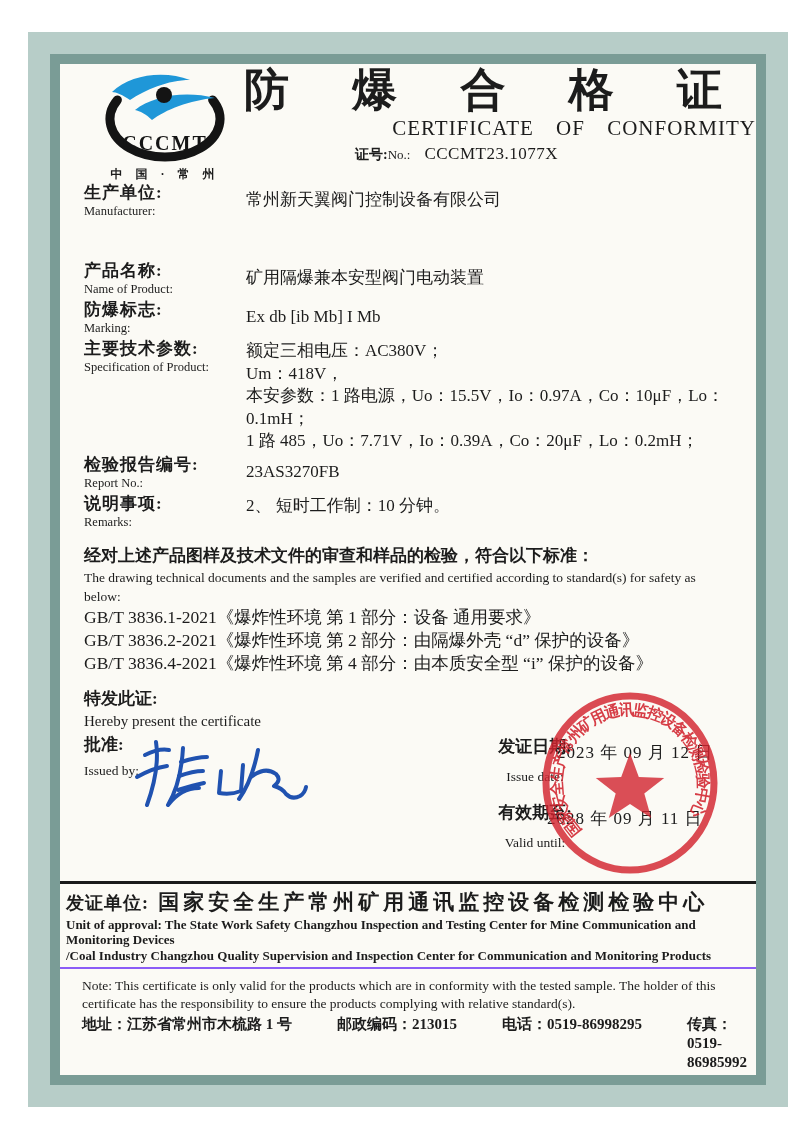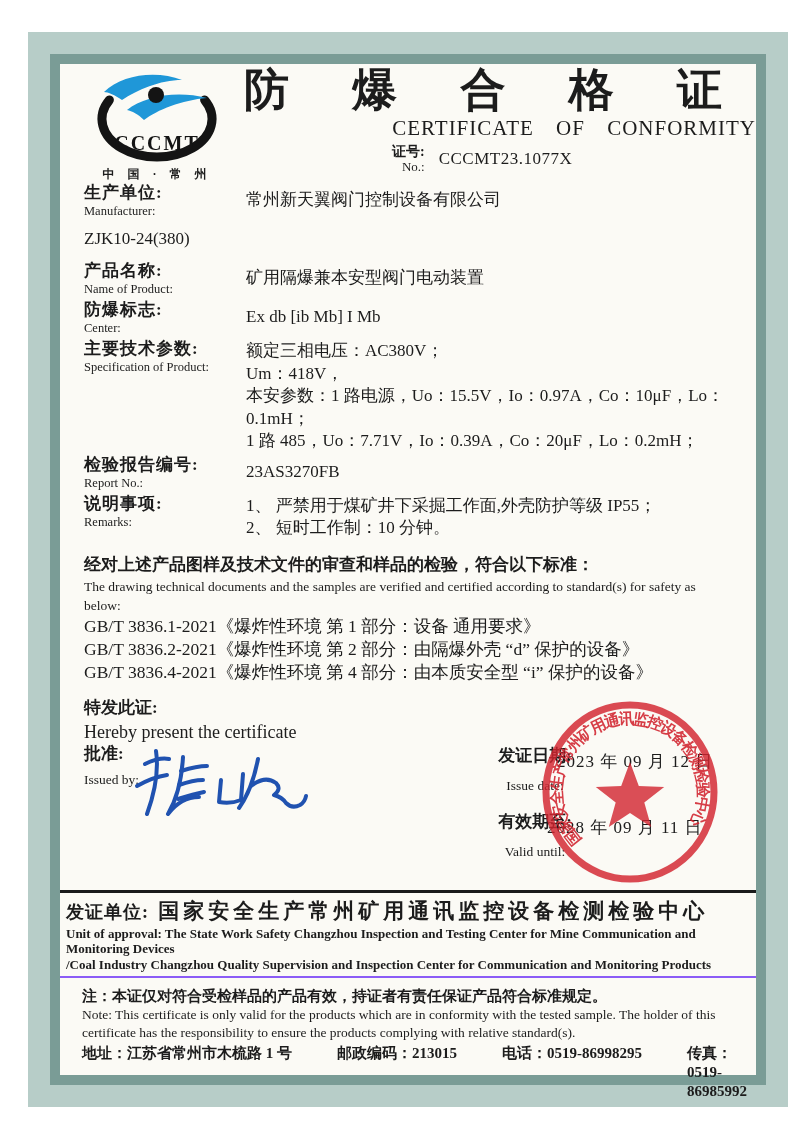--- a/index.html
+++ b/index.html
@@ -4,26 +4,26 @@
 <style>
   html,body{margin:0;padding:0;background:#ffffff;}
   body{font-family:"Liberation Serif","DejaVu Serif",serif;color:#1c1c1c;}
   .scan{position:relative;width:800px;height:1130px;background:#ffffff;overflow:hidden;}
   .band{position:absolute;left:28px;top:32px;width:760px;height:1075px;background:#b7cdc8;}
   .frame{position:absolute;left:22px;top:22px;right:22px;bottom:22px;border:10px solid #7a9c96;background:#fbfaf5;}
   .cert{position:absolute;inset:0;padding:0;}
 
   
   .header{position:relative;height:118px;}
-  .logo{position:absolute;left:22px;top:2px;width:150px;text-align:center;}
+  .logo{position:absolute;left:30px;top:2px;width:150px;text-align:center;}
   .logo-sub{font-size:12px;font-weight:bold;letter-spacing:5px;margin-top:-4px;}
   .title-cn{margin-left:150px;text-align:center;font-size:45px;font-weight:600;letter-spacing:26px;padding-left:26px;line-height:52px;}
   .title-en{margin-left:150px;text-align:right;font-size:21px;letter-spacing:1px;word-spacing:16px;line-height:24px;}
   .certno{margin-left:295px;display:flex;gap:14px;margin-top:4px;align-items:center;}
-  .certno .stack{display:flex;flex-direction:column;line-height:15px;text-align:right;margin-left:37px;}
+  .certno .stack{display:flex;line-height:15px;text-align:center;}
   .certno .cn{font-size:14px;font-weight:bold;}
   .certno .en{font-size:13px;}
   .certno .num{font-size:17px;letter-spacing:.5px;}
 
   
   .rows{padding-left:24px;padding-right:25px;}
   .row{display:flex;min-height:38px;margin-bottom:1px;}
   .row .lbl{width:162px;flex:0 0 162px;}
   .lbl .cn{font-size:17px;font-weight:bold;line-height:21px;letter-spacing:1px;}
   .lbl .en{font-size:12.5px;line-height:16px;}
@@ -32,21 +32,21 @@
 
   
   .standards{padding:12px 24px 0 24px;}
   .standards .intro-cn{font-size:17px;font-weight:bold;line-height:24px;}
   .standards .intro-en{font-size:13.5px;line-height:19px;}
   .standards .item{font-size:17.5px;line-height:23px;}
 
   
   .issue{position:relative;height:196px;margin-top:10px;}
   .issue .present-cn{position:absolute;left:24px;top:2px;font-size:17px;font-weight:bold;}
-  .issue .present-en{position:absolute;left:24px;top:28px;font-size:18px;}
+  .issue .present-en{position:absolute;left:24px;top:28px;font-size:15px;}
   .issue .approve-cn{position:absolute;left:24px;top:48px;font-size:17px;font-weight:bold;}
   .issue .approve-en{position:absolute;left:24px;top:78px;font-size:13.5px;}
   .issue .signature{position:absolute;left:55px;top:46px;width:195px;height:102px;}
   .sr-only{position:absolute;width:1px;height:1px;overflow:hidden;clip:rect(0 0 0 0);}
   .dl{position:absolute;left:400px;width:150px;text-align:center;}
   .dl.cn{font-size:17px;font-weight:bold;}
   .dl.en{font-size:13.5px;}
   .dv{position:absolute;font-size:17px;letter-spacing:1px;}
   .seal{position:absolute;left:455px;top:-12px;width:230px;height:220px;}
 
@@ -101,37 +101,34 @@
           <div class="row">
             <div class="lbl">
                 <div class="cn">生产单位:</div>
                 <div class="en">Manufacturer:</div>
               </div>
             <div class="val">
                 <div>常州新天翼阀门控制设备有限公司</div>
               </div>
           </div>
           <div class="row">
-            <div class="val">
-                <div>ZJK10-24(380)</div>
-              </div>
           </div>
           <div class="row">
             <div class="lbl">
                 <div class="cn">产品名称:</div>
                 <div class="en">Name of Product:</div>
               </div>
             <div class="val">
                 <div>矿用隔爆兼本安型阀门电动装置</div>
               </div>
           </div>
           <div class="row">
             <div class="lbl">
                 <div class="cn">防爆标志:</div>
-                <div class="en">Center:</div>
+                <div class="en">Marking:</div>
               </div>
             <div class="val">
                 <div>Ex db [ib Mb] I Mb</div>
               </div>
           </div>
           <div class="row tall">
             <div class="lbl">
                 <div class="cn">主要技术参数:</div>
                 <div class="en">Specification of Product:</div>
               </div>
@@ -150,21 +147,20 @@
             <div class="val">
                 <div>23AS3270FB</div>
               </div>
           </div>
           <div class="row tall">
             <div class="lbl">
                 <div class="cn">说明事项:</div>
                 <div class="en">Remarks:</div>
               </div>
             <div class="val">
-              <div>1、 严禁用于煤矿井下采掘工作面,外壳防护等级 IP55；</div>
               <div>2、 短时工作制：10 分钟。</div>
             </div>
           </div>
         </div>
 
         <div class="standards">
           <div class="intro-cn">经对上述产品图样及技术文件的审查和样品的检验，符合以下标准：</div>
           <div class="intro-en">The drawing technical documents and the samples are verified and certified according to standard(s) for safety as below:</div>
           <div class="item">GB/T 3836.1-2021《爆炸性环境 第 1 部分：设备 通用要求》</div>
           <div class="item">GB/T 3836.2-2021《爆炸性环境 第 2 部分：由隔爆外壳 “d” 保护的设备》</div>
@@ -217,21 +213,20 @@
         <div class="unit">
           <div class="big">
             <span class="lead">发证单位:</span>
             <span>国家安全生产常州矿用通讯监控设备检测检验中心</span>
           </div>
           <div class="eng">Unit of approval: The State Work Safety Changzhou Inspection and Testing Center for Mine Communication and Monitoring Devices</div>
           <div class="eng">/Coal Industry Changzhou Quality Supervision and Inspection Center for Communication and Monitoring Products</div>
         </div>
 
         <div class="footer">
-          <div class="note-cn">注：本证仅对符合受检样品的产品有效，持证者有责任保证产品符合标准规定。</div>
           <div class="note-en">Note:  This certificate is only valid for the products which are in conformity with the tested sample. The holder of this certificate has the responsibility to ensure the products complying with relative standard(s).</div>
           <div class="addr cn">
             <span class="c1">地址：江苏省常州市木梳路 1 号</span>
             <span class="c2">邮政编码：213015</span>
             <span class="c3">电话：0519-86998295</span>
             <span class="c4">传真：0519-86985992</span>
           </div>
 
         </div>
 

